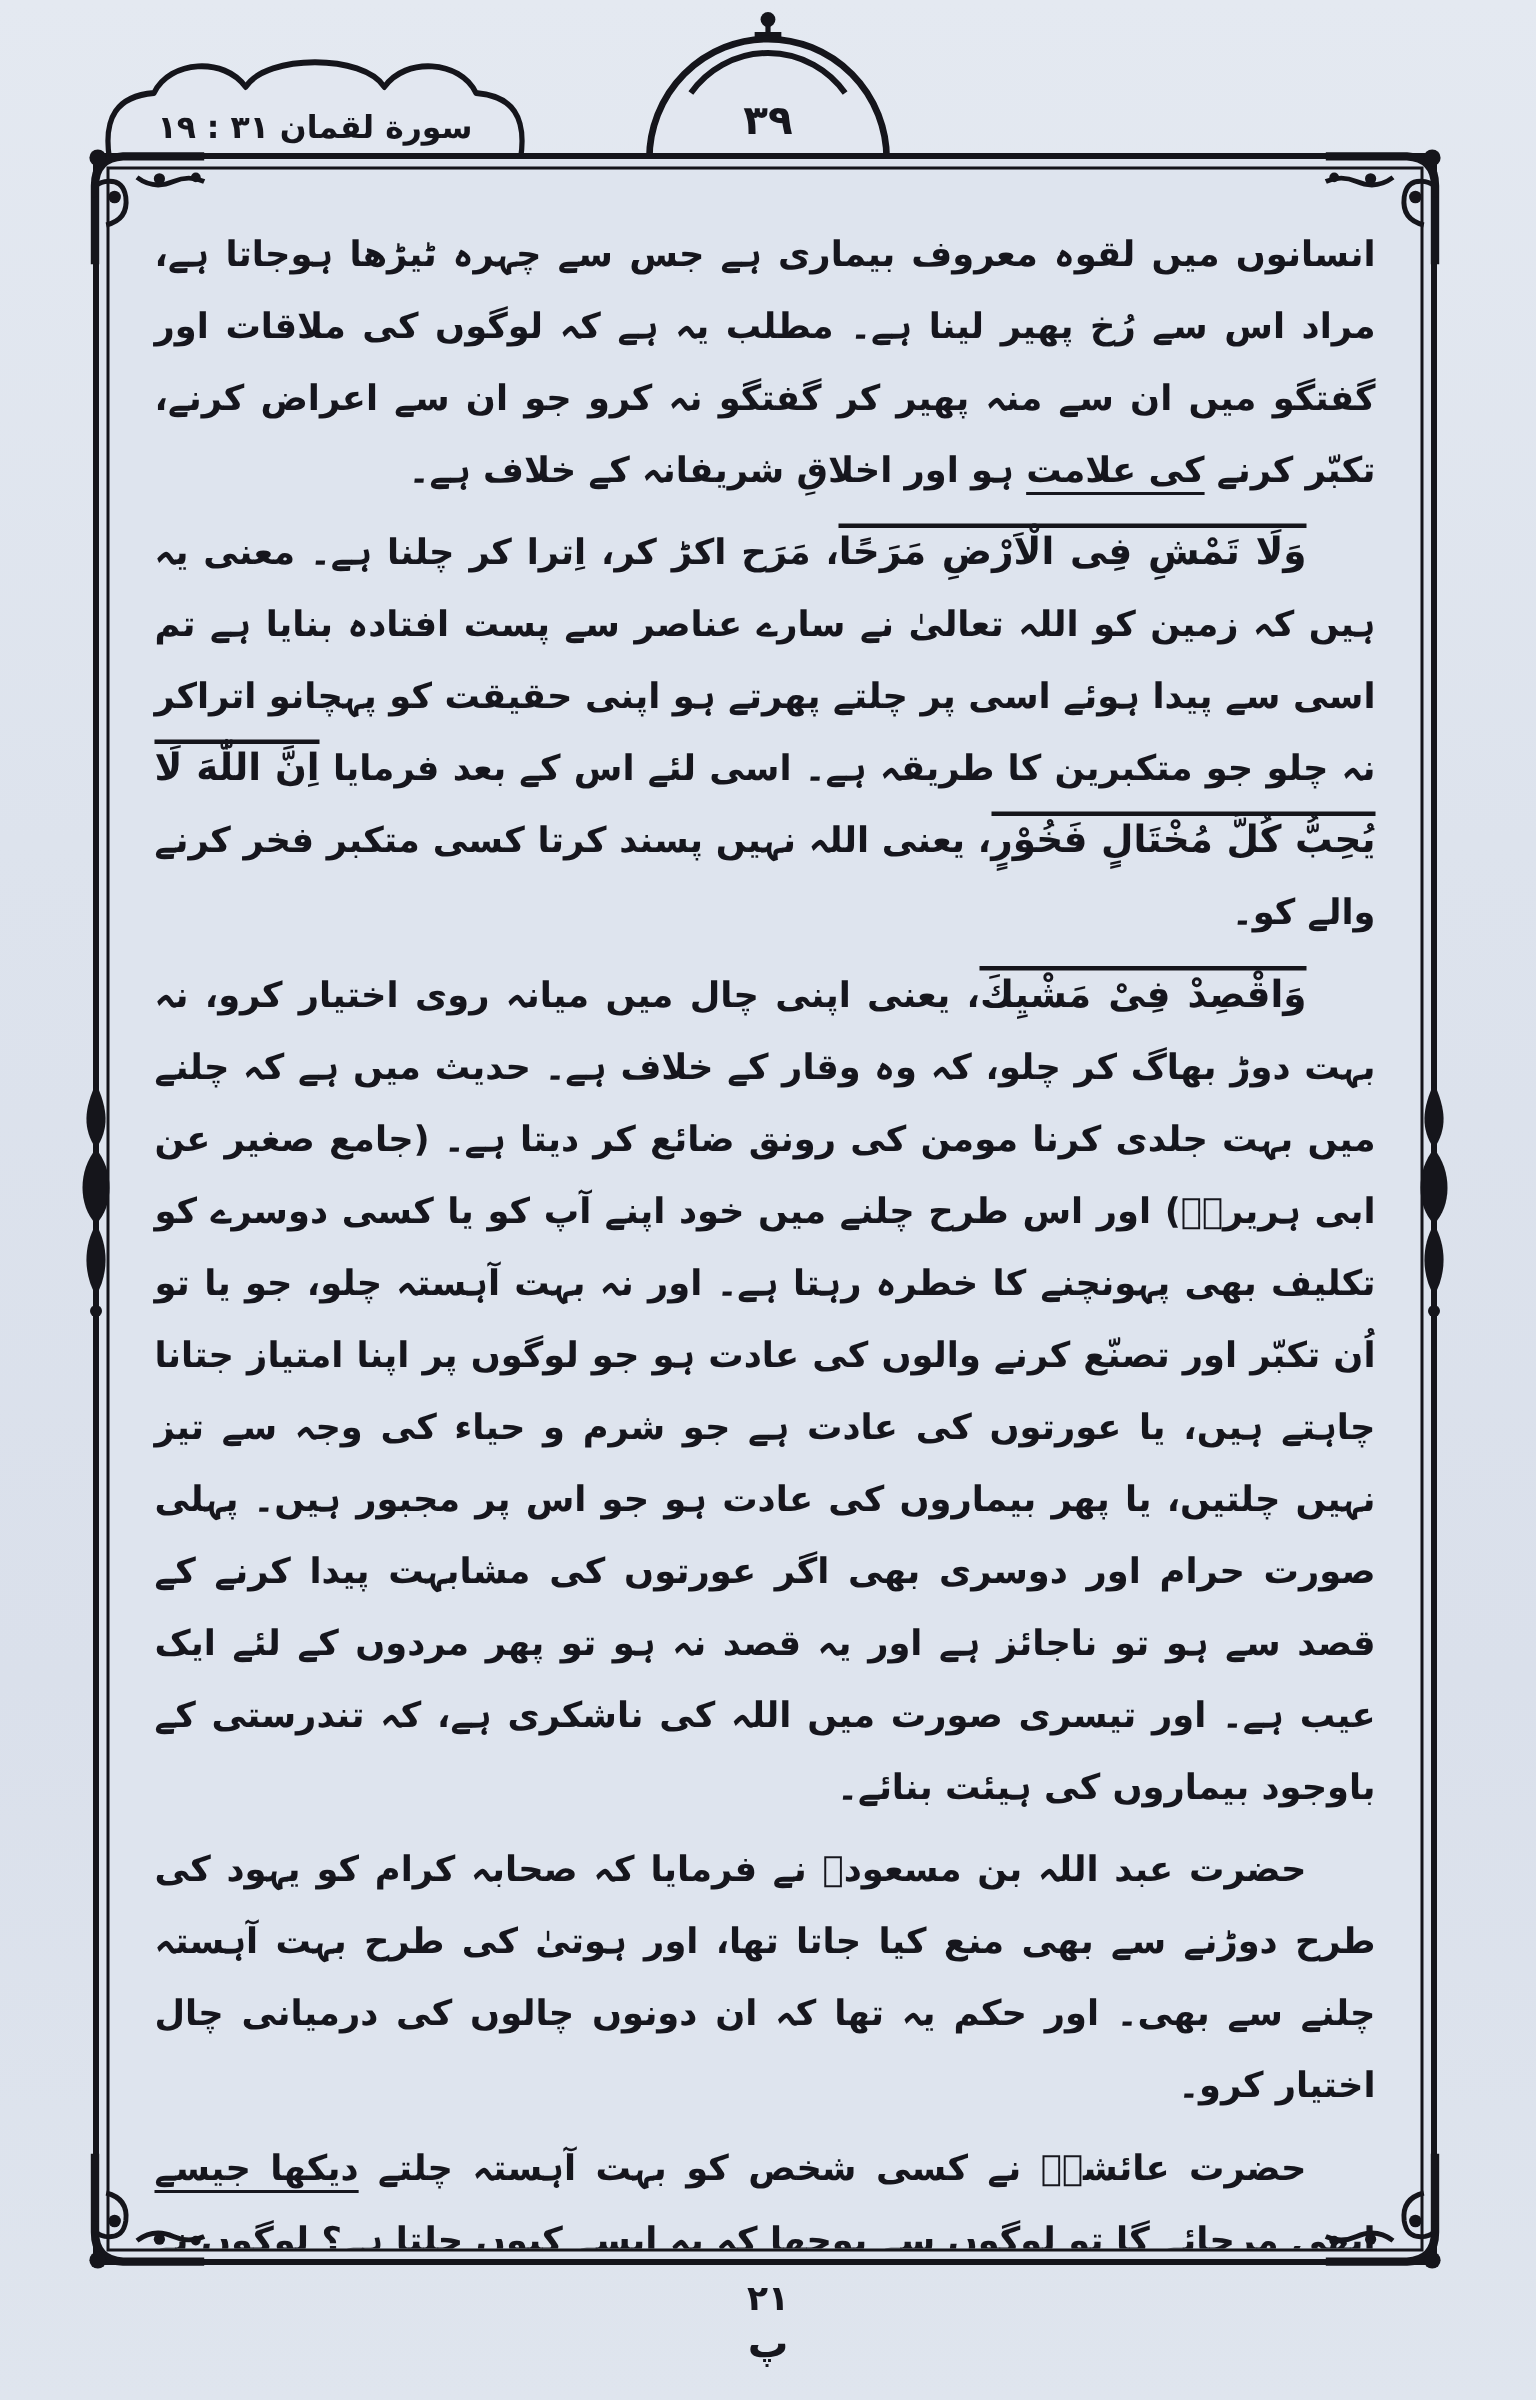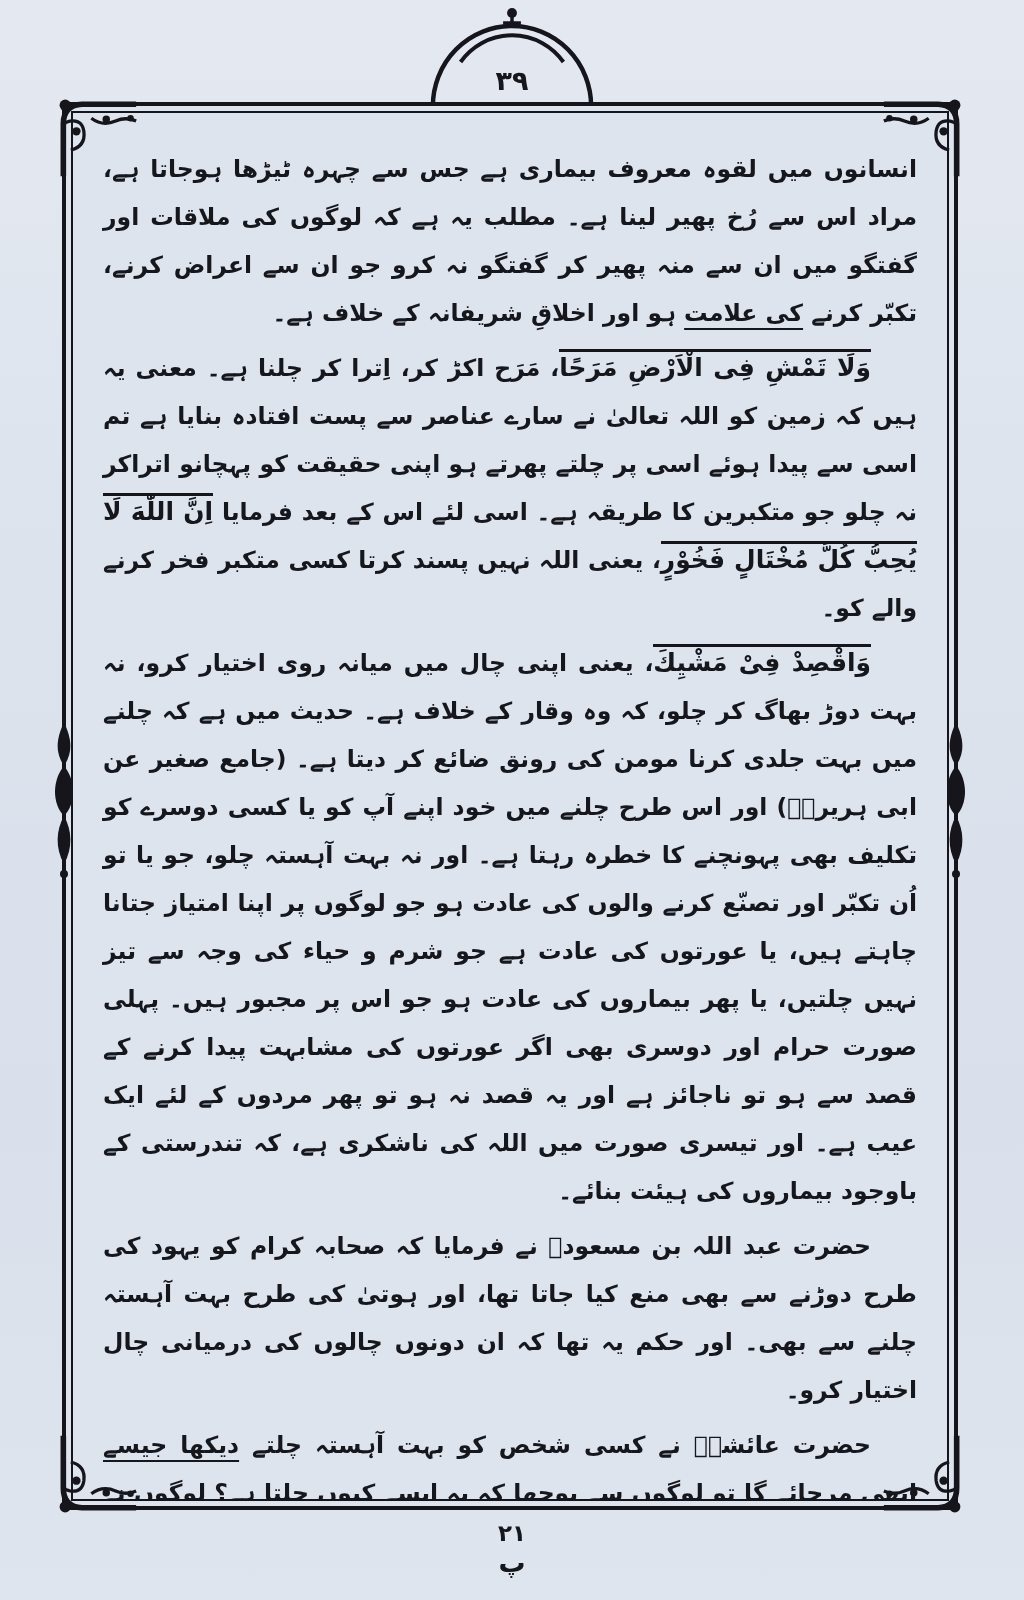--- a/index.html
+++ b/index.html
@@ -63,20 +63,26 @@
     <svg viewBox="0 0 180 102" preserveAspectRatio="none">
       <circle cx="90" cy="7" r="5" fill="#15151b"></circle>
       <path d="M90,10 V 22" fill="none" stroke="#15151b" stroke-width="3.5"></path>
       <path d="M81,17 H 99" fill="none" stroke="#15151b" stroke-width="3.5"></path>
       <path d="M10,100 A 80 80 0 0 1 170,100 Z" fill="#e2e7f0" stroke="#15151b" stroke-width="4.5"></path>
       <path d="M38,56 A 64 64 0 0 1 142,56" fill="none" stroke="#15151b" stroke-width="4"></path>
     </svg>
     <div class="label">٣٩</div>
   </div>
 
+  <div class="cartouche cart-left">
+    <svg viewBox="0 0 330 76" preserveAspectRatio="none">
+      <path d="M8,76 C 3,48 14,34 42,32 C 54,10 96,8 112,28 C 128,6 202,6 218,28 C 234,8 276,10 288,32 C 316,34 327,48 322,76 Z" fill="#e2e7f0" stroke="#15151b" stroke-width="4" stroke-linejoin="round"></path>
+    </svg>
+    <div class="label">سورة لقمان ٣١ : ١٩</div>
+  </div>
 </div>
 
 <div class="frame">
 
   <div class="corner tl">
     <svg viewBox="0 0 90 90">
       <path d="M10,88 L10,32 Q10,12 30,11 L88,11" fill="none" stroke="#15151b" stroke-width="6"></path>
       <path d="M18,60 q16,-4 14,-20 q-2,-13 -15,-11 q-10,2 -7,11" fill="none" stroke="#15151b" stroke-width="3.5"></path>
       <circle cx="24" cy="40" r="4.5" fill="#15151b"></circle>
       <path d="M40,26 q12,9 26,3 q11,-5 22,0" fill="none" stroke="#15151b" stroke-width="3.5"></path>

